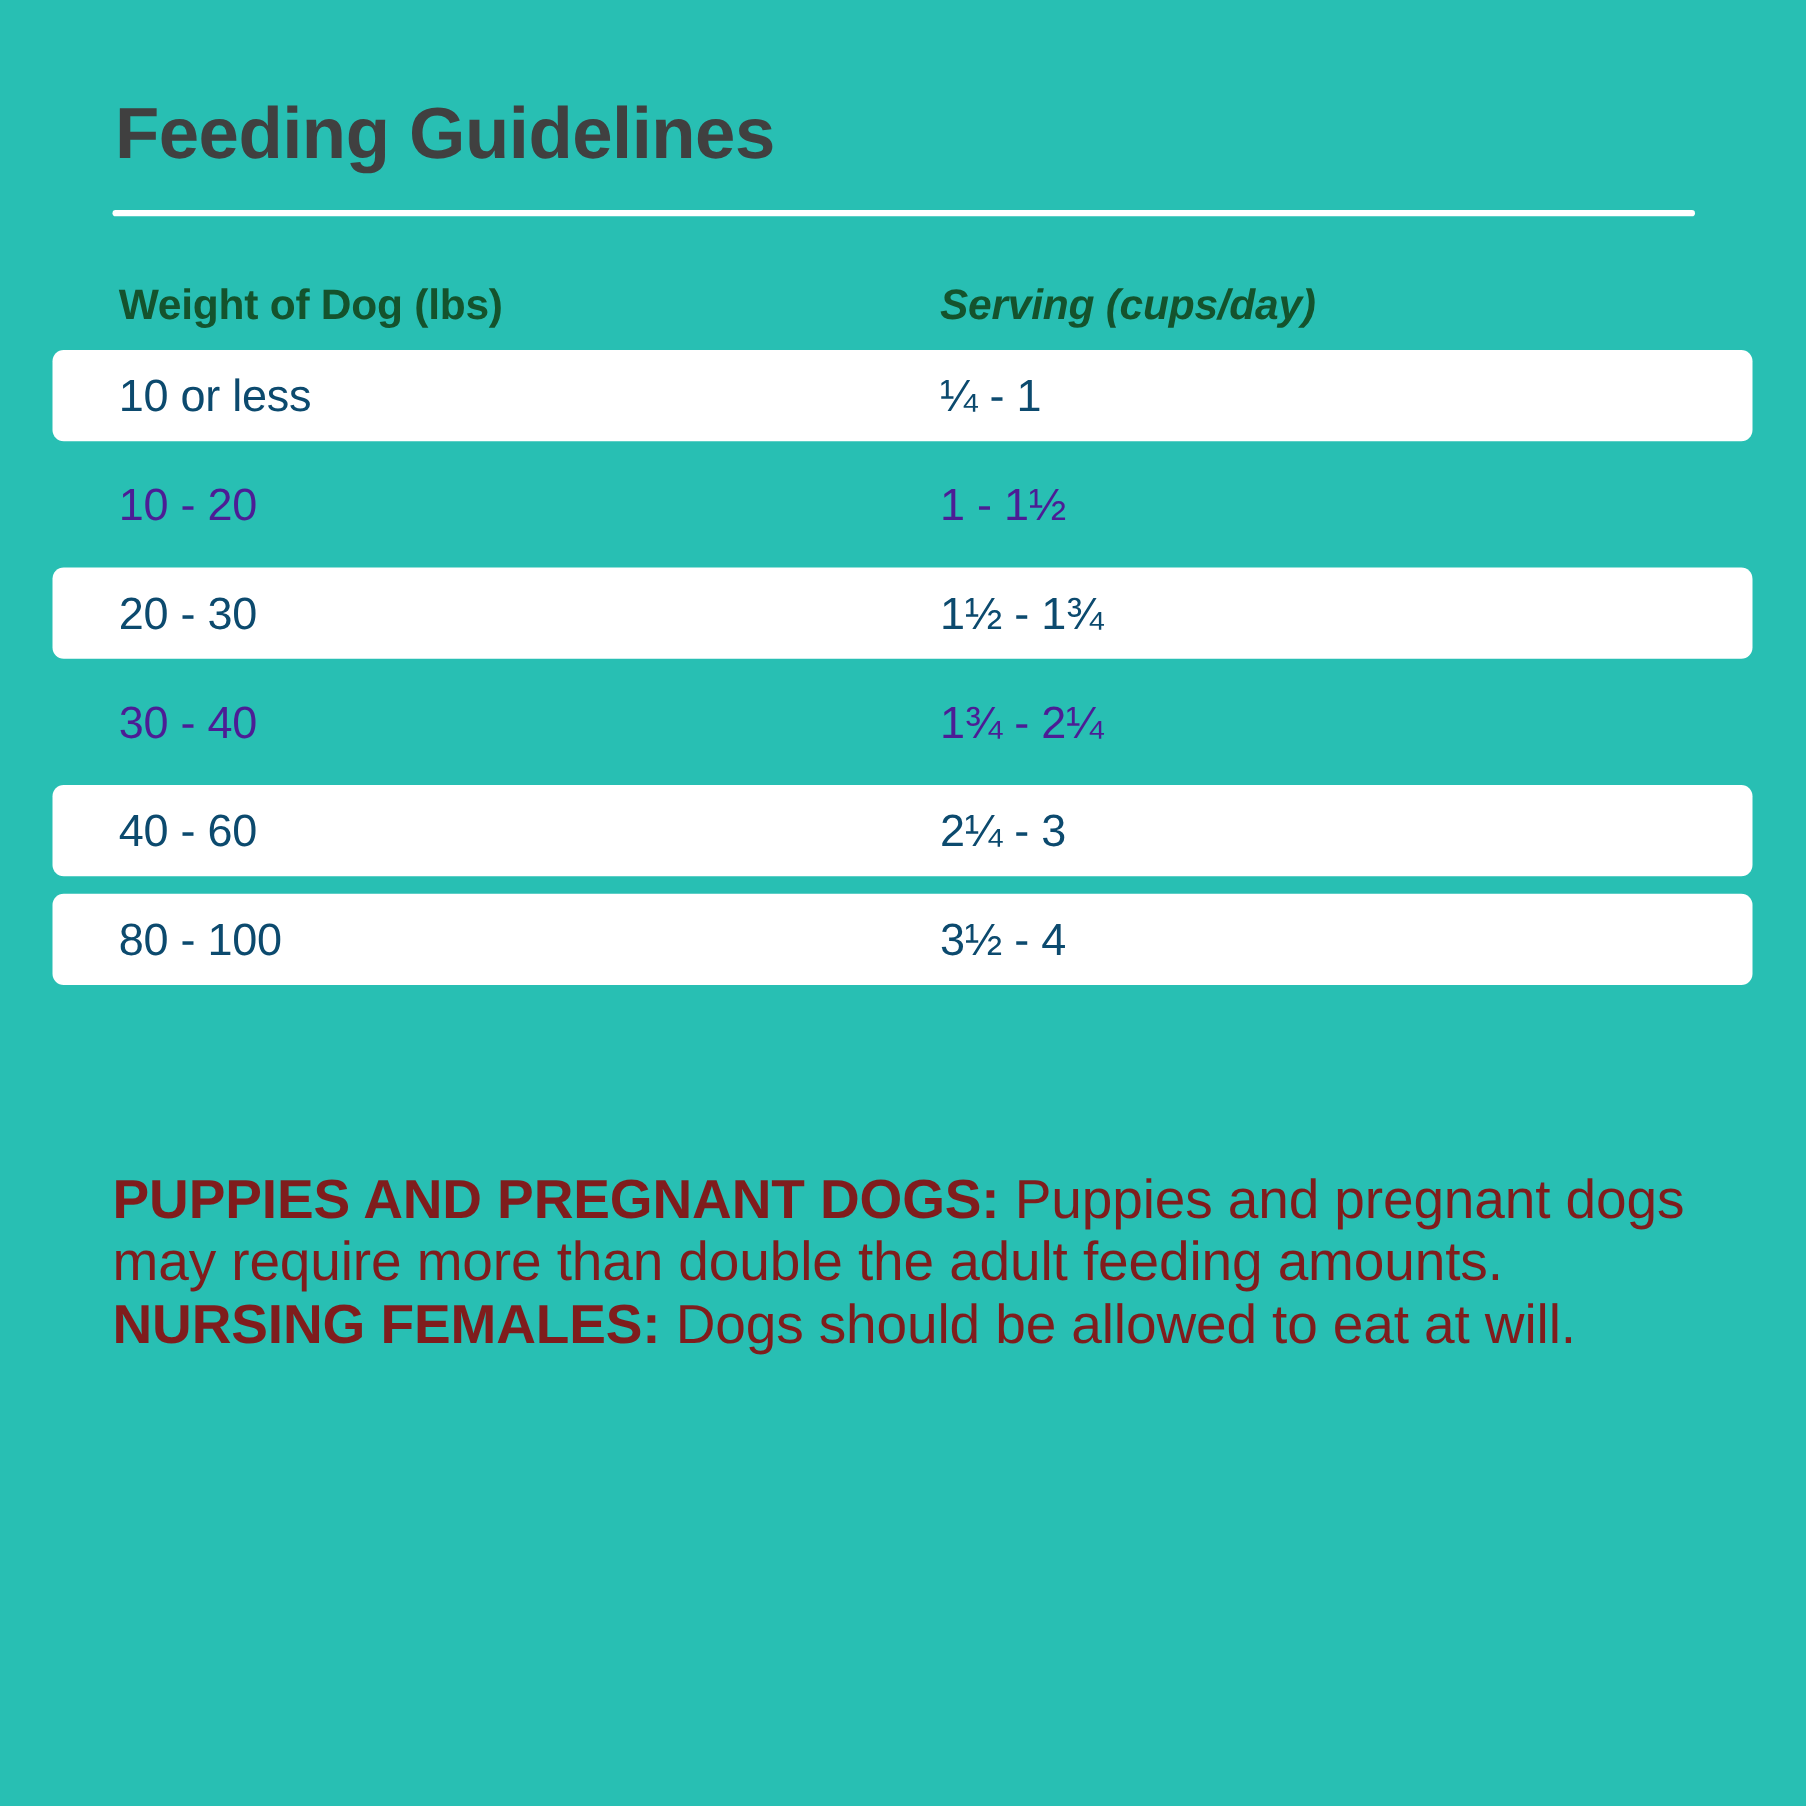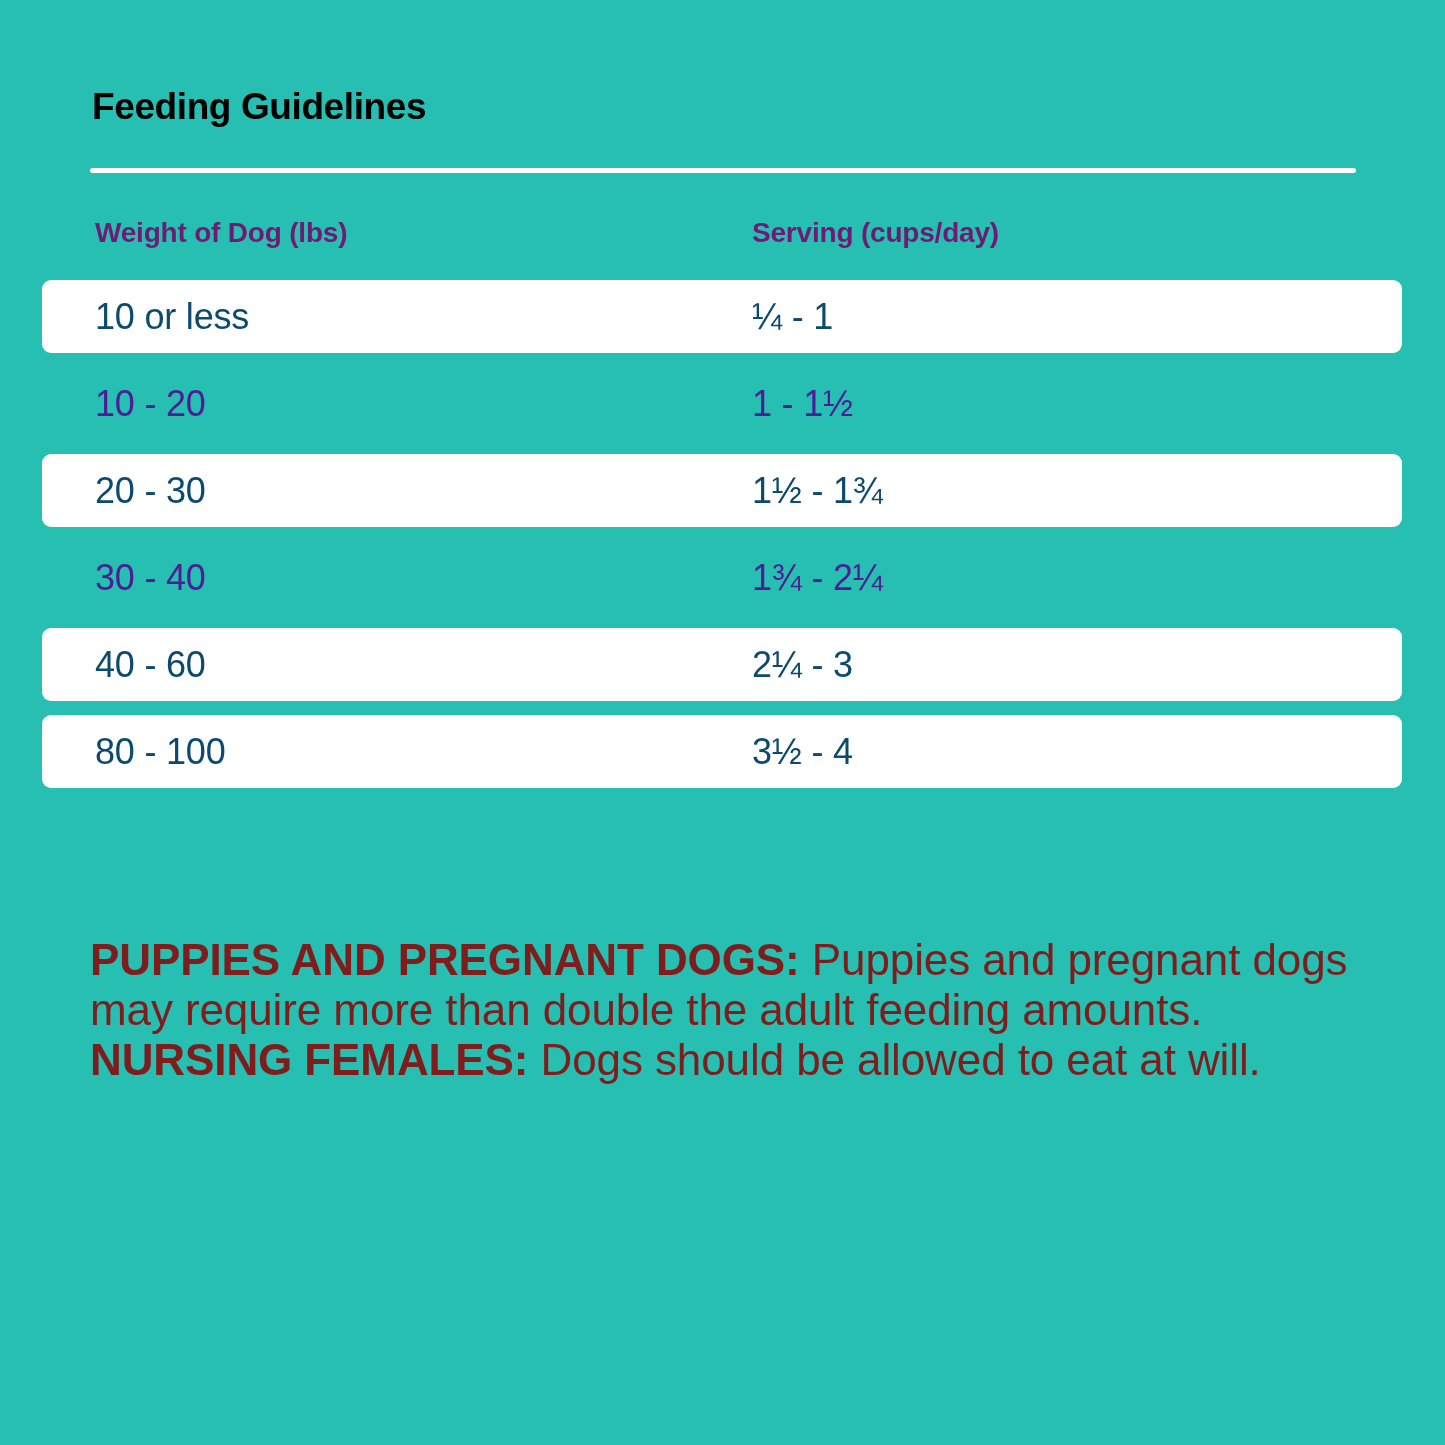--- a/index.html
+++ b/index.html
@@ -22,24 +22,24 @@
     height: 1445px;
     background: #28BFB3;
     box-sizing: border-box;
   }
 
   
   .title {
     position: absolute;
     left: 92px;
     top: 74px;
-    font-size: 37px;
+    font-size: 58px;
     line-height: 66px;
     font-weight: bold;
-    color: #000000;
+    color: #404040;
     letter-spacing: -0.4px;
     white-space: nowrap;
   }
 
   .title-rule {
     position: absolute;
     left: 90px;
     top: 168px;
     width: 1266px;
     height: 5px;
@@ -55,30 +55,30 @@
     width: 1445px;
   }
 
   .thead {
     position: relative;
     height: 68px;
   }
 
   .th {
     position: absolute;
-    top: 4px;
-    font-size: 28px;
+    top: 15px;
+    font-size: 34px;
     line-height: 48px;
     font-weight: bold;
-    color: #701a75;
+    color: #14532d;
     letter-spacing: -0.2px;
     white-space: nowrap;
   }
   .th.col-weight  { left: 95px; }
-  .th.col-serving { left: 752px; }
+  .th.col-serving { left: 752px; font-style: italic; }
 
   .rows {
     position: relative;
   }
 
   .row {
     position: relative;
     height: 87px;
     box-sizing: border-box;
   }

